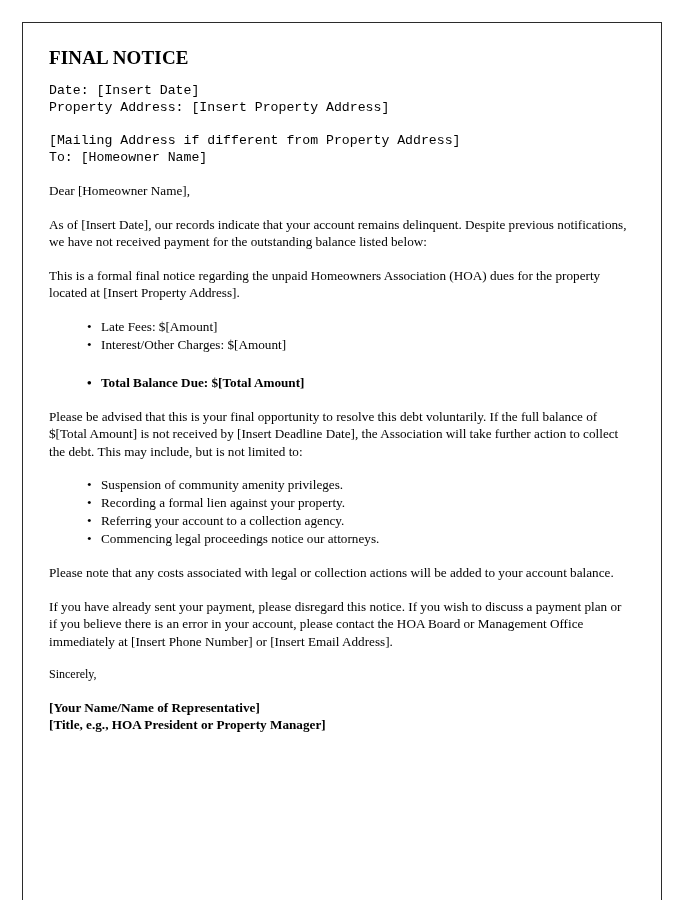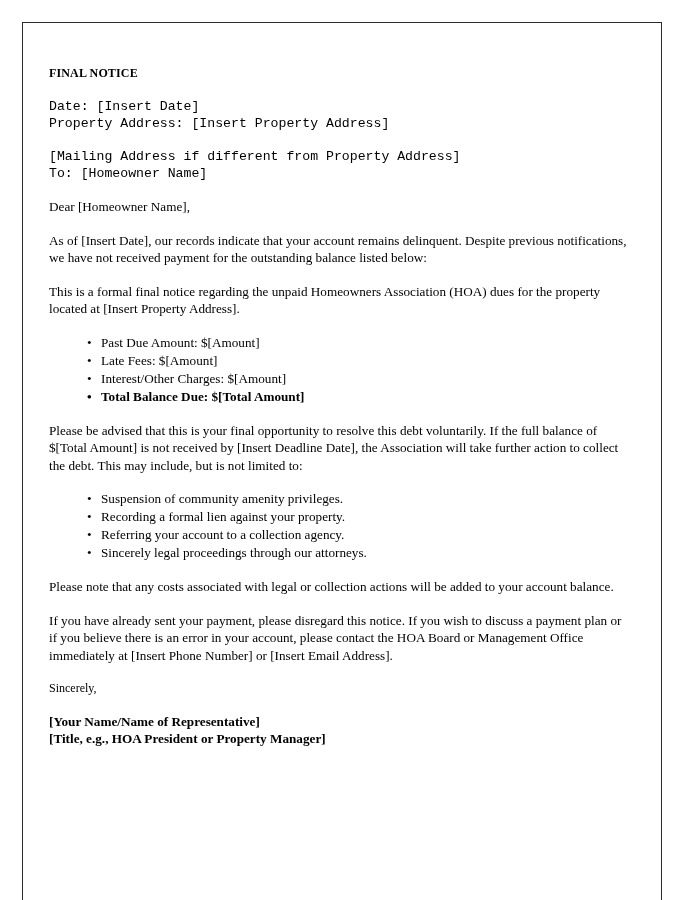--- a/index.html
+++ b/index.html
@@ -33,24 +33,24 @@
   }
 
   #page-body {
     position: absolute;
     left: 26px;              
     top: 26px;
     width: 578px;            
   }
 
   .doc-title {
-    font-size: 12px;
+    font-size: 19px;
     font-weight: bold;
     line-height: 17px;
-    margin: 16px 0 16px 0;
+    margin: 0 0 16px 0;
     letter-spacing: 0.15px;
   }
 
   .block {
     font-size: 13.2px;
     line-height: 17px;
     margin: 0 0 16px 0;
   }
   .block .line { display: block; font-family: Liberation Mono, monospace; }
 
@@ -75,20 +75,21 @@
   ul.doc-list > li::before {
     content: "\2022";
     position: absolute;
     left: 0;
     top: 0;
     font-size: 13.2px;
     line-height: 18px;
   }
   ul.doc-list > li.bold {
     font-weight: bold;
+    margin-top: 20px;
   }
 
   .sign-off {
     font-size: 12px;
     line-height: 17px;
     margin: 12px 0 16px 0;
   }
 
   .signature-block {
     font-size: 13.2px;
@@ -115,33 +116,32 @@
       <span class="line">To: [Homeowner Name]</span>
     </div>
 
     <p class="para">Dear [Homeowner Name],</p>
 
     <p class="para">As of [Insert Date], our records indicate that your account remains delinquent. Despite previous notifications, we have not received payment for the outstanding balance listed below:</p>
 
     <p class="para">This is a formal final notice regarding the unpaid Homeowners Association (HOA) dues for the property located at [Insert Property Address].</p>
 
     <ul class="doc-list" id="balance-list">
-        <li>Past Due Amount: $[Amount]</li>
         <li>Late Fees: $[Amount]</li>
         <li>Interest/Other Charges: $[Amount]</li>
         <li class="bold">Total Balance Due: $[Total Amount]</li>
       </ul>
 
     <p class="para">Please be advised that this is your final opportunity to resolve this debt voluntarily. If the full balance of $[Total Amount] is not received by [Insert Deadline Date], the Association will take further action to collect the debt. This may include, but is not limited to:</p>
 
     <ul class="doc-list" id="action-list">
         <li>Suspension of community amenity privileges.</li>
         <li>Recording a formal lien against your property.</li>
         <li>Referring your account to a collection agency.</li>
-        <li>Sincerely legal proceedings through our attorneys.</li>
+        <li>Commencing legal proceedings notice our attorneys.</li>
       </ul>
 
     <p class="para">Please note that any costs associated with legal or collection actions will be added to your account balance.</p>
 
     <p class="para">If you have already sent your payment, please disregard this notice. If you wish to discuss a payment plan or if you believe there is an error in your account, please contact the HOA Board or Management Office immediately at [Insert Phone Number] or [Insert Email Address].</p>
 
     <div class="sign-off">Sincerely,</div>
 
     <div class="signature-block">
       <span class="line">[Your Name/Name of Representative]</span>

